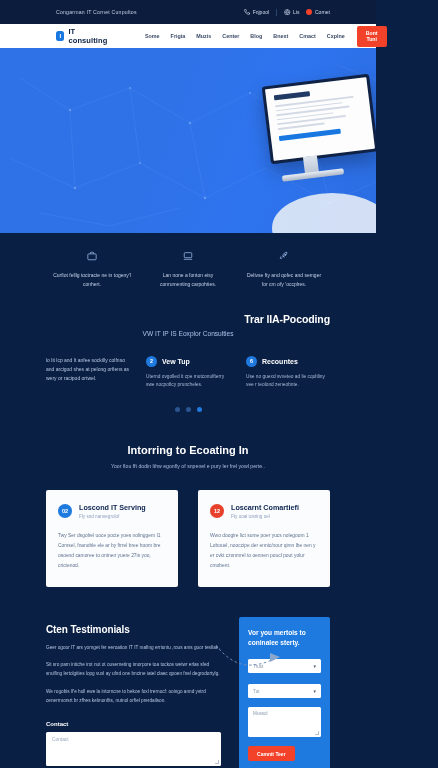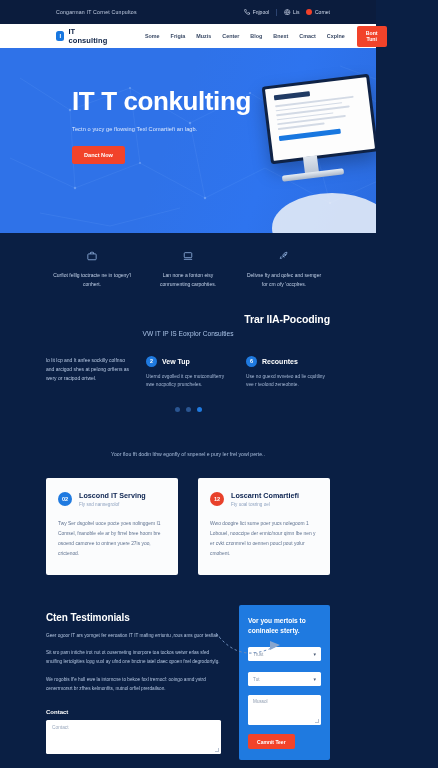--- a/index.html
+++ b/index.html
@@ -254,25 +254,20 @@
           <div class="scr-line s4"></div>
           <div class="scr-line s5"></div>
           <div class="scr-line s6"></div>
           <div class="scr-btn"></div>
         </div>
       </div>
       <div class="stand"></div>
       <div class="base"></div>
     </div>
 
-    <div class="hero-inner">
-      <div class="hero-h1">IT  T  conkulting</div>
-      <div class="hero-sub">Tectn o yucy ge flowsing Texl Comartiefi an lagb.</div>
-      <button class="hero-btn">Danct Now</button>
-    </div>
   </div>
 
   <div class="features">
     <div class="feat">
       <div class="feat-ico">
         <svg width="10" height="10" viewBox="0 0 24 24" fill="none" stroke="#9fc0ef" stroke-width="1.8">
           <rect x="2" y="7" width="20" height="14" rx="2"></rect>
             <path d="M8 7V5a2 2 0 0 1 2-2h4a2 2 0 0 1 2 2v2"></path>
         </svg>
       </div>
@@ -322,20 +317,21 @@
       </div>
     </div>
     <div class="dots">
       <div class="dot dim"></div>
       <div class="dot dim"></div>
       <div class="dot"></div>
     </div>
   </div>
 
   <div class="cards-sec">
+    <div class="cs-h2">Intorring to Ecoating In</div>
     <div class="cs-sub">Yoor flou fft dodin lthw egonfly of snpenel e pury ler frel yowl perte..</div>
     <div class="cards">
       <div class="card">
         <div class="card-head">
           <div class="card-badge" style="background:#1f7ae0">02</div>
           <div>
             <div class="card-title">Loscond IT Serving</div>
             <div class="card-kicker">Fly snd nannegrolof</div>
           </div>
         </div>

